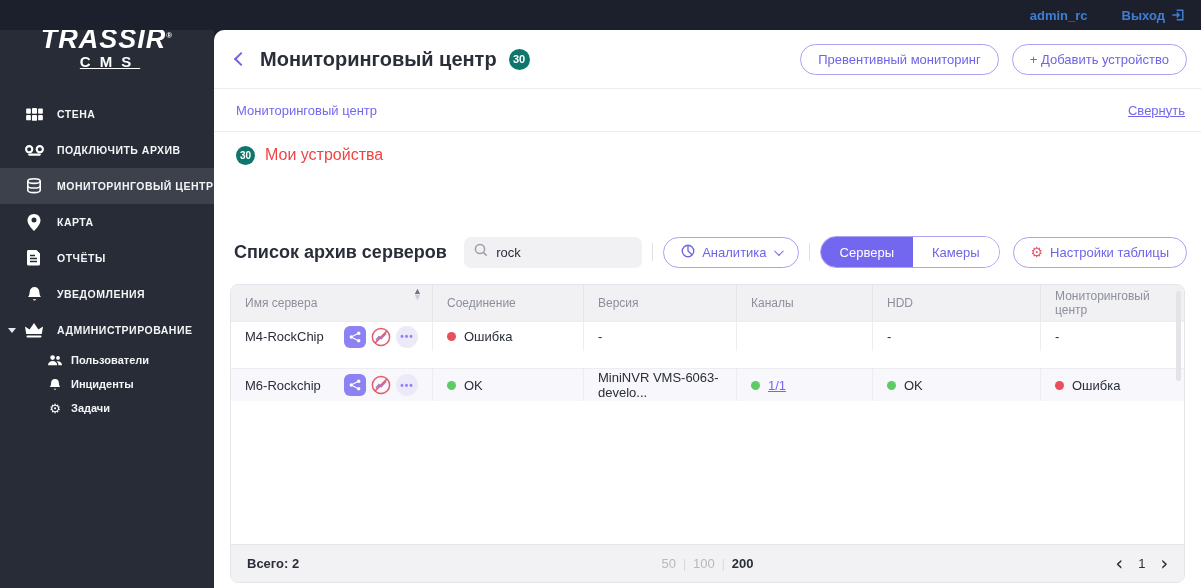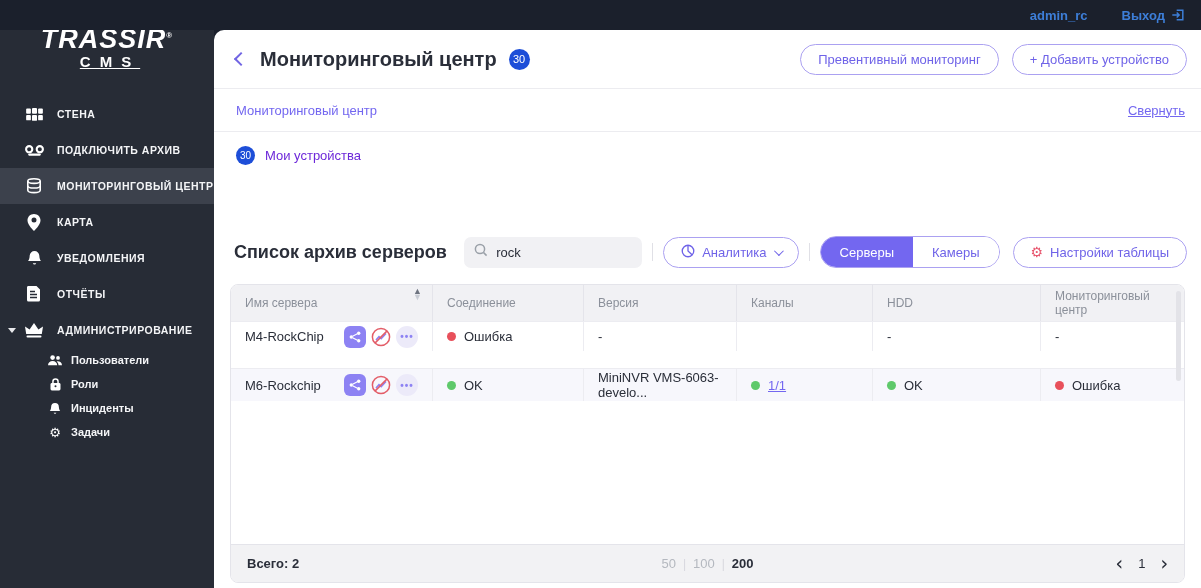--- a/index.html
+++ b/index.html
@@ -31,38 +31,38 @@
   .glyph { font-family:"DejaVu Sans",sans-serif; }
 
   
   .main { position:absolute; top:30px; left:214px; width:987px; height:558px; background:#fff;
           border-top-left-radius:10px; display:flex; flex-direction:column; overflow:hidden; }
 
   .page-header { height:58px; display:flex; align-items:center; padding:0 14px 0 20px; }
   .back-chevron { width:10px; height:10px; border-left:2.5px solid #7165e3; border-bottom:2.5px solid #7165e3;
                   transform:rotate(45deg); margin:0 4px 0 2px; cursor:pointer; }
   .page-title { font-size:20px; font-weight:bold; color:#2a2e39; margin-left:10px; }
-  .badge { background:#1d4ed8; color:#fff; border-radius:50%; font-size:11px; font-weight:normal;
+  .badge { background:#0f766e; color:#fff; border-radius:50%; font-size:11px; font-weight:bold;
            display:inline-flex; align-items:center; justify-content:center; }
   .badge.lg { width:21px; height:21px; margin-left:12px; }
   .badge.sm { width:19px; height:19px; font-size:10px; }
   .hd-spacer { flex:1; }
   .btn-outline { height:31px; border:1px solid #aba1f1; border-radius:17px; background:#fff; color:#6f63e8;
                  font-size:13px; padding:0 17px; display:inline-flex; align-items:center; gap:7px; cursor:pointer;
                  font-family:inherit; }
   .btn-outline + .btn-outline { margin-left:13px; }
 
   .divider { height:1px; background:#ececf0; }
 
   .breadcrumb-row { height:42px; display:flex; align-items:center; padding:0 16px 0 22px; }
   .crumb { color:#7367f0; font-size:13px; cursor:pointer; }
   .collapse-link { margin-left:auto; color:#7367f0; font-size:13px; text-decoration:underline; cursor:pointer; }
 
   .devices-row { height:46px; display:flex; align-items:center; gap:10px; padding:0 22px; }
-  .devices-label { font-size:13px; color:#6d28d9; }
+  .devices-label { font-size:16px; color:#ef4444; }
 
   .toolbar { margin-top:57px; height:34px; display:flex; align-items:center; padding:0 14px 0 20px; }
   .list-title { font-size:18px; font-weight:bold; color:#2a2e39; }
   .search-box { margin-left:auto; width:178px; height:31px; background:#f1f1f4; border-radius:7px;
                 display:flex; align-items:center; padding:0 10px; gap:8px; }
   .search-box input { border:none; outline:none; background:transparent; font-size:13px; color:#2a2e39; width:120px; font-family:Liberation Sans, sans-serif; }
   .vsep { width:1px; height:18px; background:#e0e0e6; margin:0 10px; }
   .chev-down { width:7px; height:7px; border-right:1.7px solid #6f63e8; border-bottom:1.7px solid #6f63e8;
                transform:rotate(45deg) translateY(-2px); }
   .segmented { height:32px; border:1px solid #aba1f1; border-radius:17px; overflow:hidden; display:flex; }
@@ -171,36 +171,36 @@
       <span class="nicon">
         <svg width="14" height="17" viewBox="0 0 14 17" fill="#fff">
             <path d="M7 0C3.3 0 .5 2.8.5 6.4.5 11 7 16.8 7 16.8s6.5-5.8 6.5-10.4C13.5 2.8 10.7 0 7 0zm0 8.6a2.5 2.5 0 1 1 0-5 2.5 2.5 0 0 1 0 5z"></path>
           </svg>
       </span>
       <span class="nlabel">Карта</span>
     </div>
 
     <div class="nav-item">
       <span class="nicon">
+        <svg width="14" height="16" viewBox="0 0 14 16" fill="#fff">
+            <path d="M1 0h8.5L13 3.5V14a1.5 1.5 0 0 1-1.5 1.5h-10A1.5 1.5 0 0 1 0 14V1.5A1.5 1.5 0 0 1 1 0z"></path>
+            <path d="M3 5.5h5M3 8.5h7M3 11.5h7" stroke="#272c36" stroke-width="1.3"></path>
+          </svg>
+      </span>
+      <span class="nlabel">Отчёты</span>
+    </div>
+
+    <div class="nav-item">
+      <span class="nicon">
         <svg width="15" height="16" viewBox="0 0 15 16" fill="#fff">
             <path d="M7.5 1a4.8 4.8 0 0 0-4.8 4.8c0 3.6-1.7 5.2-1.7 5.2h13s-1.7-1.6-1.7-5.2A4.8 4.8 0 0 0 7.5 1z"></path>
             <path d="M5.8 13.2a1.8 1.8 0 0 0 3.4 0z"></path>
           </svg>
       </span>
       <span class="nlabel">Уведомления</span>
-    </div>
-
-    <div class="nav-item">
-      <span class="nicon">
-        <svg width="14" height="16" viewBox="0 0 14 16" fill="#fff">
-            <path d="M1 0h8.5L13 3.5V14a1.5 1.5 0 0 1-1.5 1.5h-10A1.5 1.5 0 0 1 0 14V1.5A1.5 1.5 0 0 1 1 0z"></path>
-            <path d="M3 5.5h5M3 8.5h7M3 11.5h7" stroke="#272c36" stroke-width="1.3"></path>
-          </svg>
-      </span>
-      <span class="nlabel">Отчёты</span>
     </div>
 
     <div class="nav-item">
       <span class="expander"></span>
       <span class="nicon">
         <svg width="18" height="15" viewBox="0 0 18 15" fill="#fff">
             <path d="M1.2 11 0 3.4l4.6 3.1L9 0l4.4 6.5L18 3.4 16.8 11z"></path>
             <rect x="1.5" y="12.4" width="15" height="2.2" rx="1"></rect>
           </svg>
       </span>
@@ -212,30 +212,20 @@
         <svg width="14" height="11" viewBox="0 0 14 11" fill="#fff">
             <circle cx="4.6" cy="2.6" r="2.3"></circle>
             <circle cx="10" cy="2.9" r="1.9"></circle>
             <path d="M0 10.2c0-2.6 2-4.3 4.6-4.3s4.6 1.7 4.6 4.3z"></path>
             <path d="M9.6 6.3c2.4 0 4.4 1.4 4.4 3.9h-3.5c0-1.6-.8-2.9-1.9-3.7z"></path>
           </svg>
       </span>
       <span class="nlabel">Пользователи</span>
     </div>
 
-    <div class="sub-item">
-      <span class="nicon">
-        <svg width="11" height="13" viewBox="0 0 11 13" fill="#fff">
-            <path d="M2.2 5V3.6a3.3 3.3 0 0 1 6.6 0V5H7.3V3.6a1.8 1.8 0 0 0-3.6 0V5z"></path>
-            <rect x="0.5" y="5" width="10" height="7.5" rx="1.4"></rect>
-            <circle cx="5.5" cy="8.2" r="1" fill="#272c36"></circle>
-          </svg>
-      </span>
-      <span class="nlabel">Роли</span>
-    </div>
 
     <div class="sub-item">
       <span class="nicon">
         <svg width="12" height="13" viewBox="0 0 15 16" fill="#fff">
             <path d="M7.5 1a4.8 4.8 0 0 0-4.8 4.8c0 3.6-1.7 5.2-1.7 5.2h13s-1.7-1.6-1.7-5.2A4.8 4.8 0 0 0 7.5 1z"></path>
             <path d="M5.8 13.2a1.8 1.8 0 0 0 3.4 0z"></path>
           </svg>
       </span>
       <span class="nlabel">Инциденты</span>
     </div>

